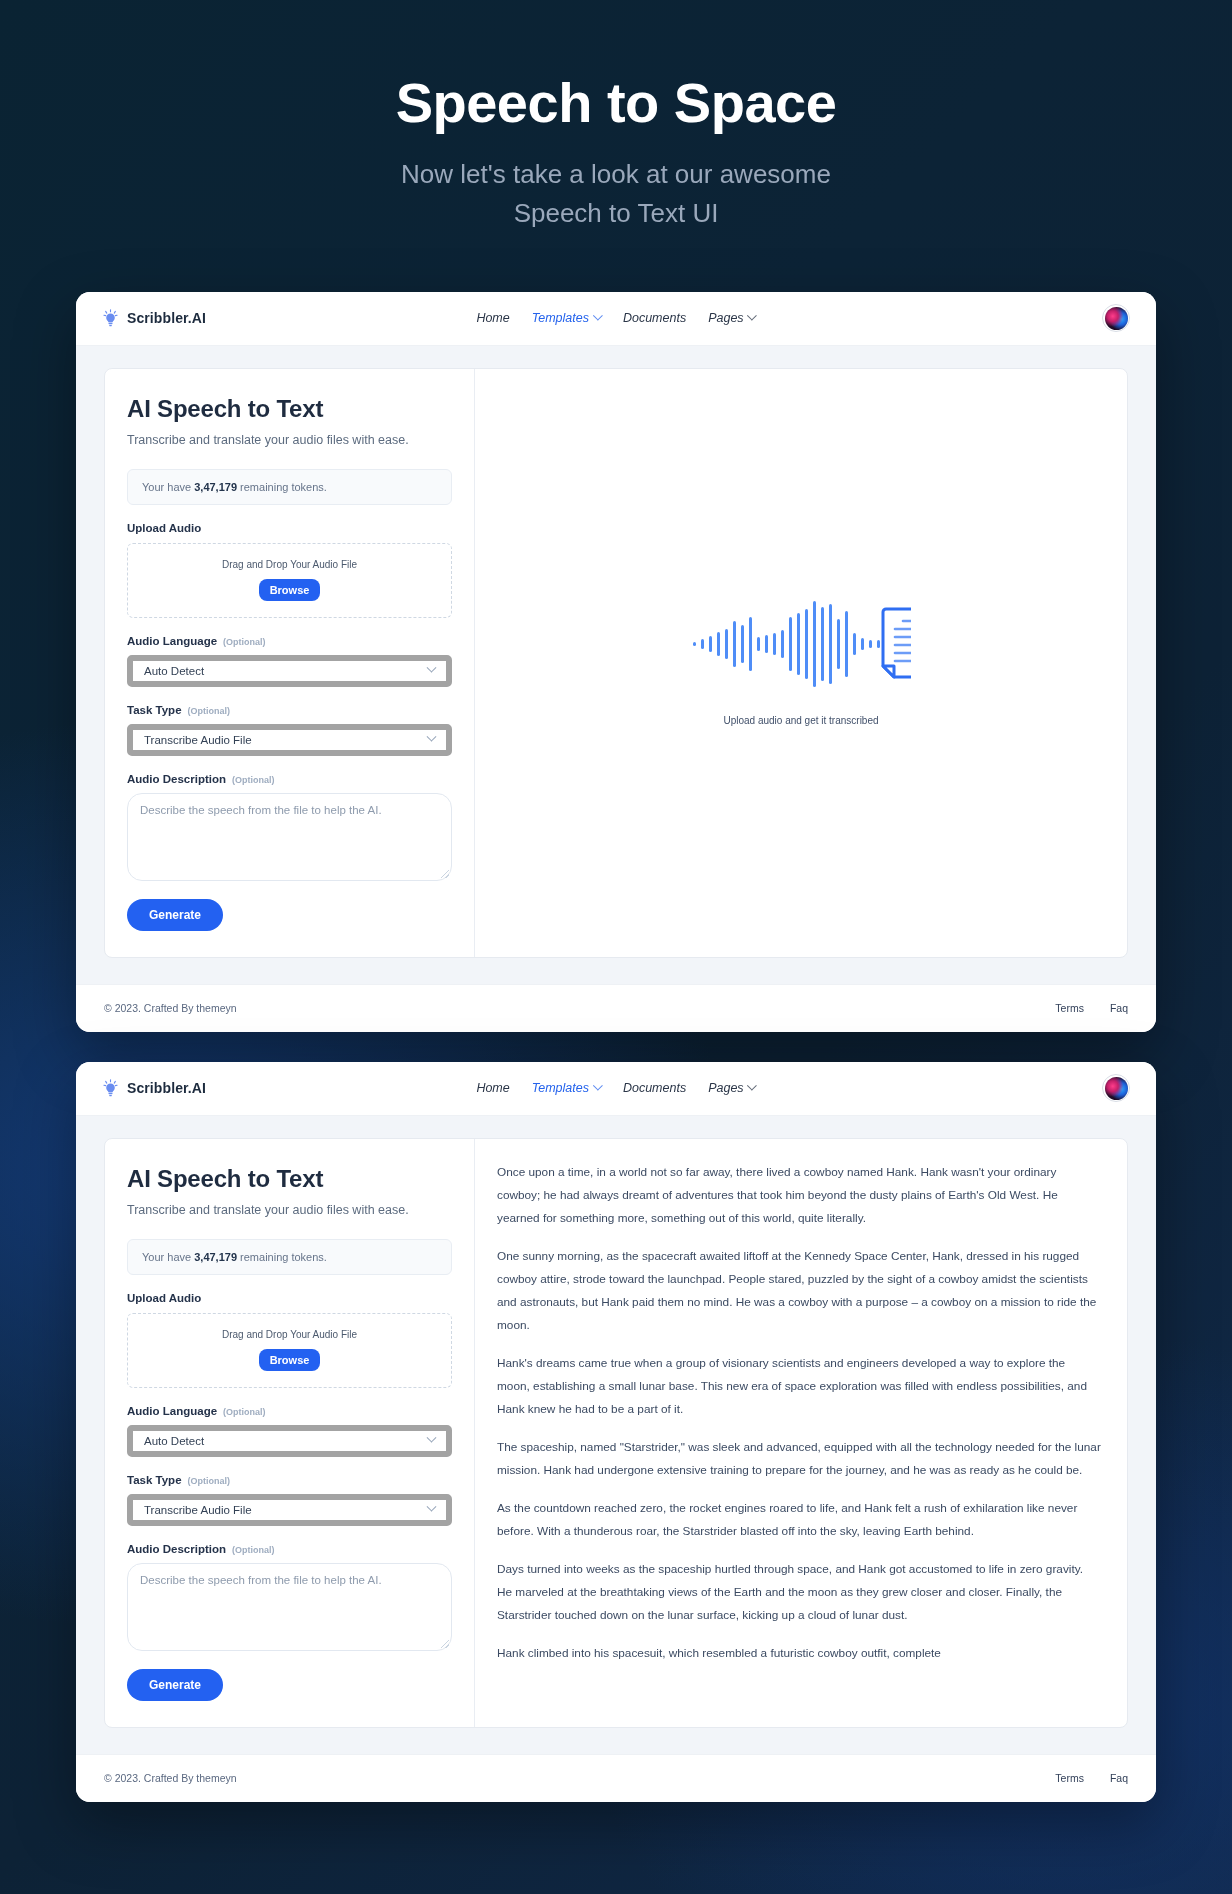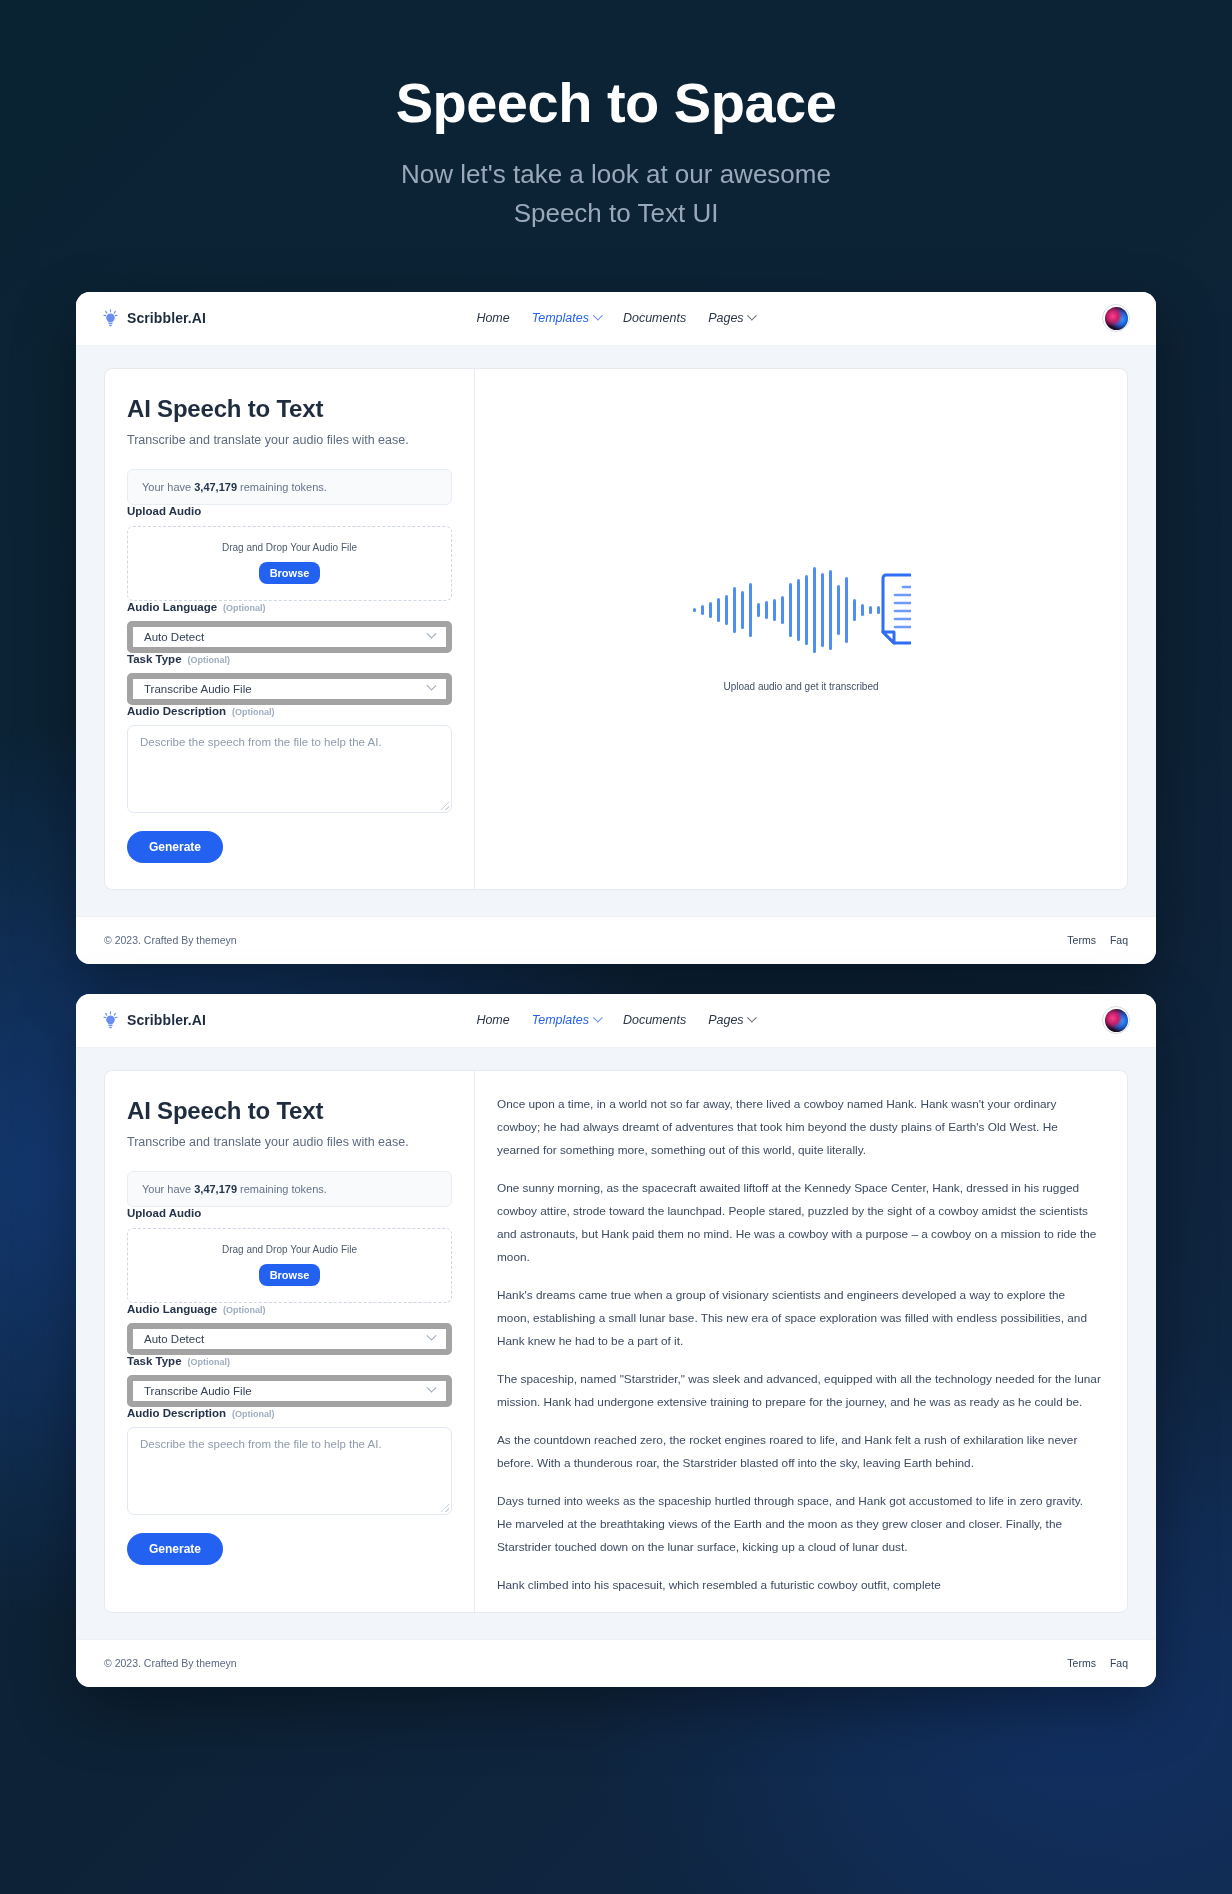--- a/index.html
+++ b/index.html
@@ -163,21 +163,21 @@
     margin-top: 22px;
     background: #f8fafc;
     border: 1px solid #e8edf3;
     border-radius: 6px;
     padding: 11px 14px;
     font-size: 11px;
     color: #66748a;
   }
   .token-bar b { color: #23344c; font-weight: 700; }
 
-  .field { }
+  .field { margin-top: 17px; }
   .field-label {
     font-size: 11.5px;
     font-weight: 700;
     color: #24324a;
     display: flex;
     align-items: baseline;
     gap: 6px;
   }
   .optional {
     font-size: 9px;
@@ -228,21 +228,21 @@
     width: 7px; height: 7px;
     border-right: 1.2px solid #94a3b8;
     border-bottom: 1.2px solid #94a3b8;
     transform: rotate(45deg) translate(-2px,-2px);
   }
 
   .textarea {
     margin-top: 8px;
     height: 88px;
     border: 1px solid #e2e8f0;
-    border-radius: 7px;
+    border-radius: 15px;
     padding: 10px 12px;
     font-size: 11.5px;
     color: #8e9bad;
     background: #fff;
     position: relative;
     cursor: text;
   }
   .textarea::after{
     content:"";
     position:absolute; right:2px; bottom:2px;
@@ -290,21 +290,21 @@
   
   .footer {
     height: 48px;
     background: #ffffff;
     display: flex;
     align-items: center;
     padding: 0 28px;
     border-top: 1px solid #eef1f5;
   }
   .footer-copy { font-size: 10.5px; color: #5a6880; }
-  .footer-links { margin-left: auto; display: flex; gap: 14px; justify-content: flex-end; }
+  .footer-links { margin-left: auto; display: flex; gap: 26px; justify-content: flex-end; }
   .footer-link { font-size: 10.5px; color: #33415a; cursor: pointer; }
 </style>
 </head>
 <body>
 
 <div class="hero">
   <div class="hero-title">Speech to Space</div>
   <div class="hero-sub">
     <div>Now let's take a look at our awesome</div>
     <div>Speech to Text UI</div>

